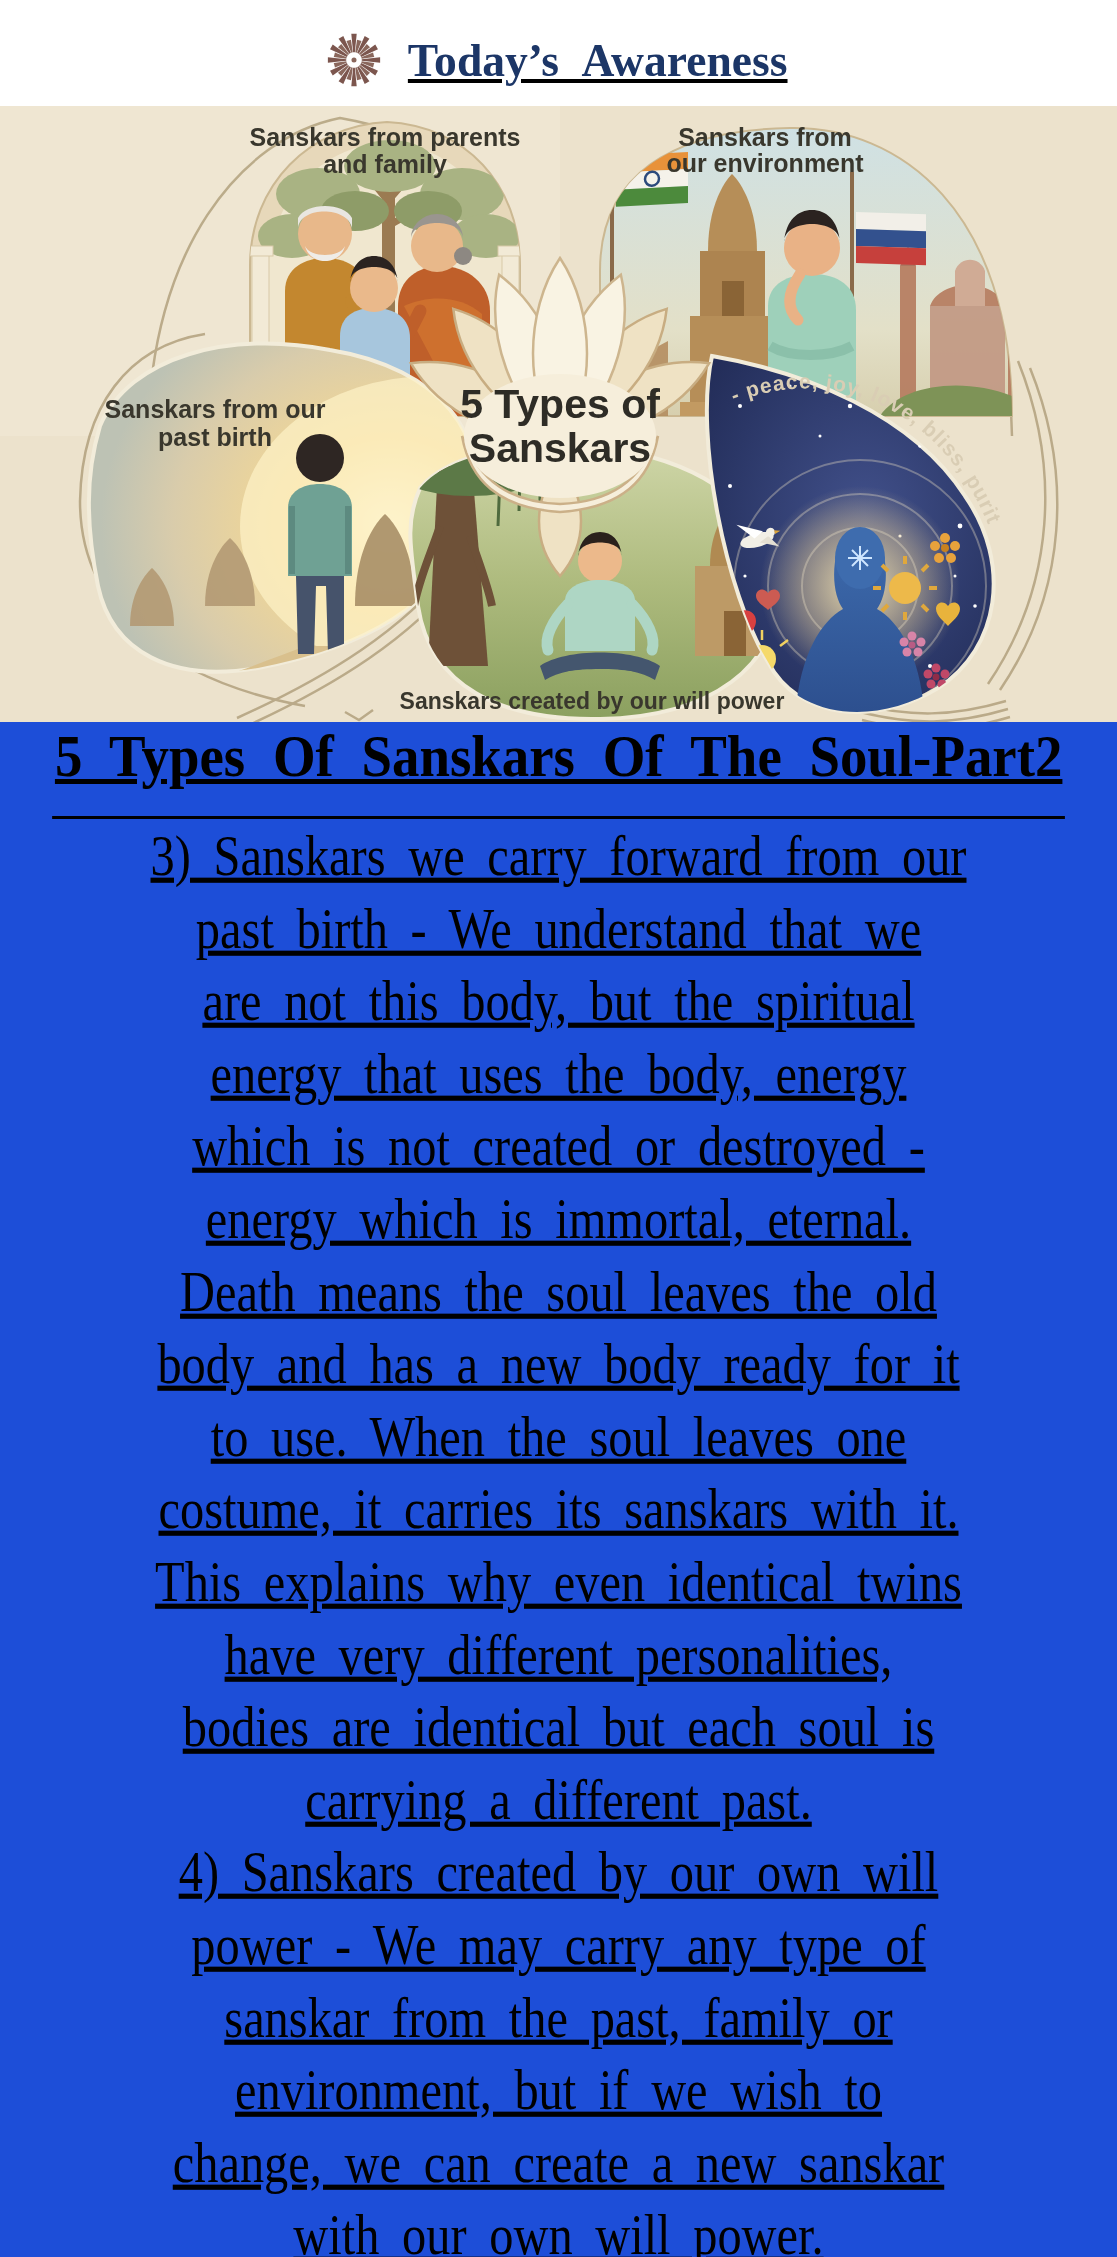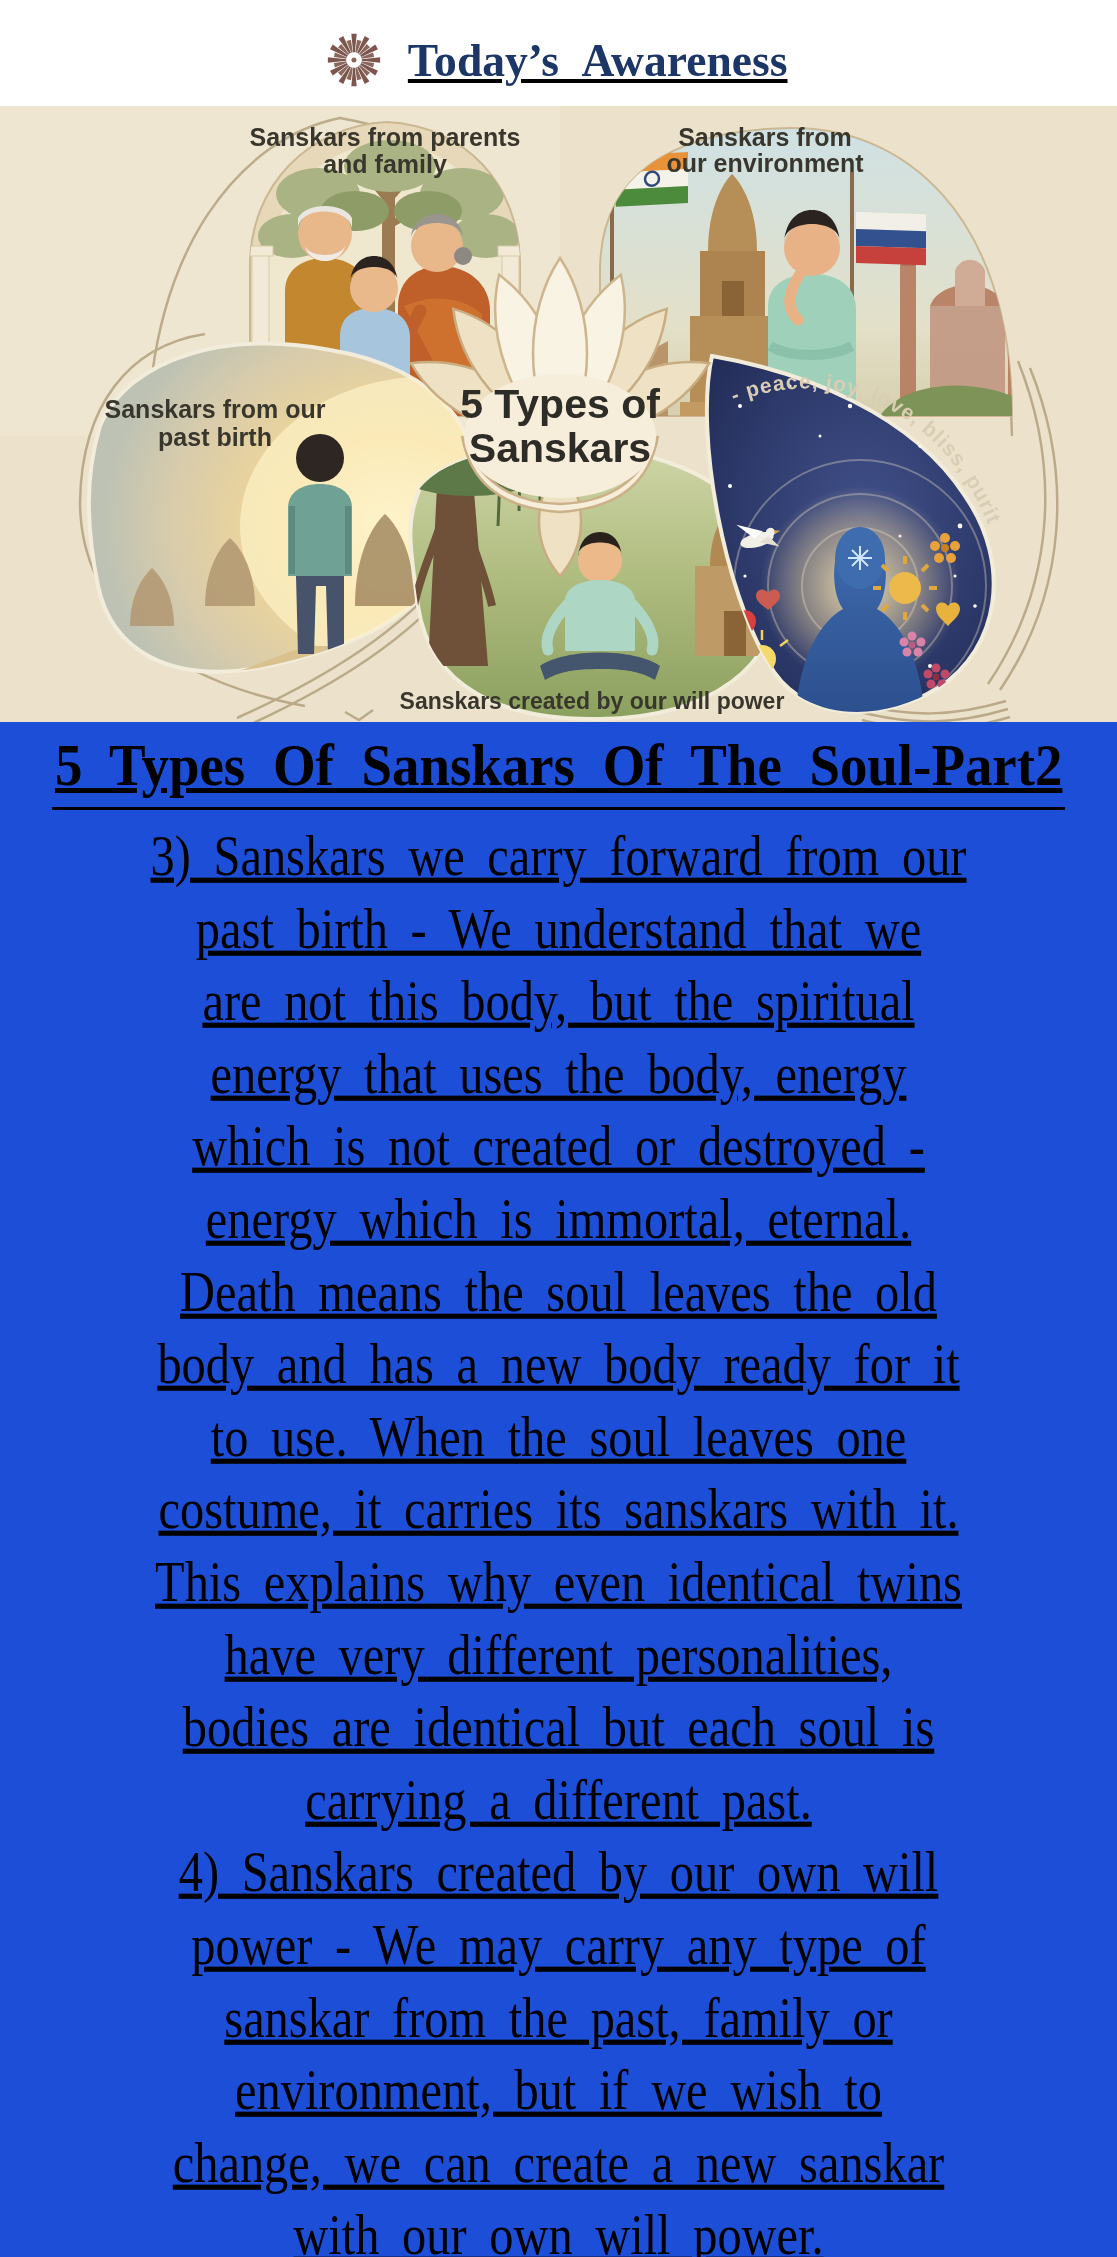--- a/index.html
+++ b/index.html
@@ -6,21 +6,21 @@
   .page{position:relative;width:1117px;height:2257px;margin:14px auto;background:#1d4ed8;overflow:hidden;
         font-family:"Liberation Serif","DejaVu Serif",serif;text-decoration:underline;}
   
   .hdr{height:92px;display:flex;align-items:center;justify-content:center;gap:18px;background:#ffffff;}
   .hdr .brand{font-weight:700;font-size:47px;color:#1c3667;word-spacing:14px;letter-spacing:0px;
               transform:scaleX(.97);white-space:nowrap;}
   
   .illus{display:block;width:1117px;height:616px;}
   .cap{font-family:"Liberation Sans","DejaVu Sans",sans-serif;font-weight:700;fill:#39372d;}
   
-  .title-wrap{height:97px;display:flex;align-items:center;justify-content:center;}
+  .title-wrap{height:97px;display:flex;justify-content:center;}
   .title-wrap .t{display:inline-block;font-weight:700;font-size:59px;color:#000;
                  white-space:nowrap;word-spacing:15px;border-bottom:3px solid #000;
                  padding:0 3px 7px;transform:scaleX(.93);}
   .bodytxt{color:#000;}
   .line{height:72.6px;display:flex;align-items:center;justify-content:center;
         font-size:55px;white-space:nowrap;word-spacing:12px;transform:scale(.88,1.03);}
 </style>
 </head>
 <body>
 

